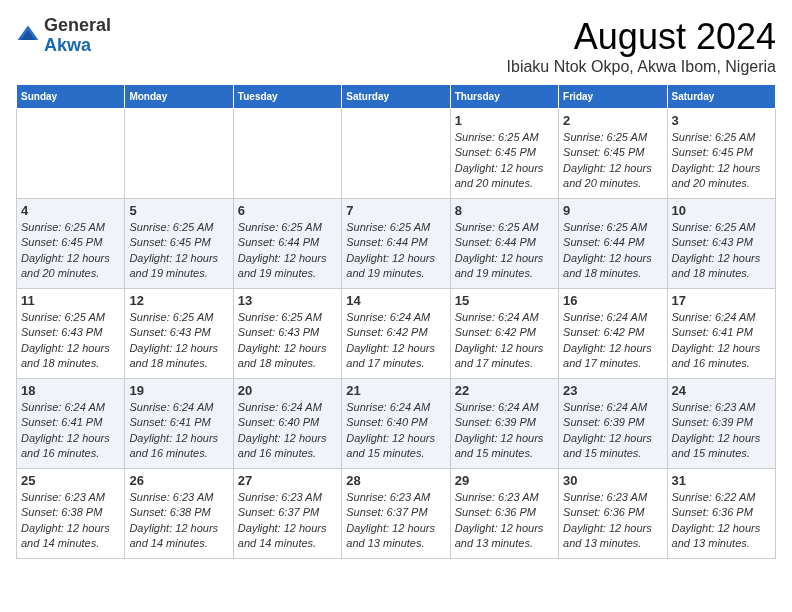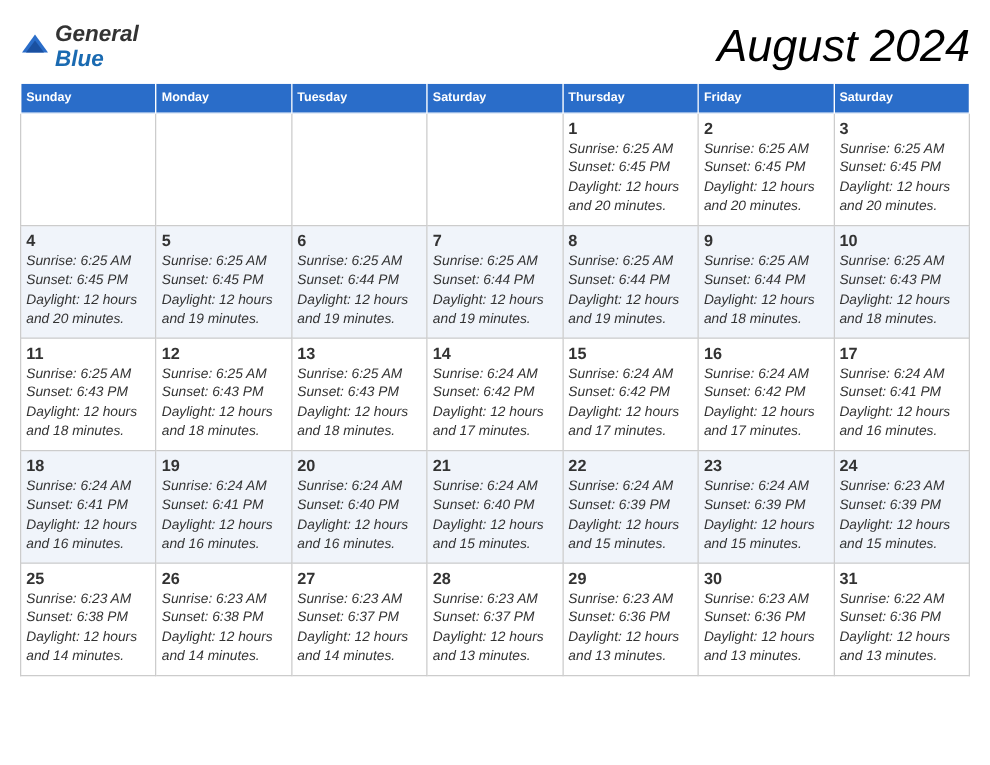--- a/index.html
+++ b/index.html
@@ -6,23 +6,22 @@
     body {
       font-family: Arial, sans-serif;
       background: #fff;
       width: 792px;
       min-height: 612px;
       padding: 16px;
     }
     .header-area {
       display: flex;
       justify-content: space-between;
-      align-items: flex-end;
+      align-items: flex-start;
       margin-bottom: 8px;
-      font-style: italic;
     }
     .logo {
       display: flex;
       align-items: center;
       gap: 4px;
     }
     .logo-text {
       font-size: 18px;
       font-weight: bold;
       line-height: 1.1;
@@ -93,25 +92,26 @@
 <body>
 
 <div class="header-area">
   <div class="logo">
     <svg class="logo-icon" viewBox="0 0 30 30">
       <polygon points="15,2 28,20 2,20" fill="#2a6dc9"></polygon>
       <polygon points="15,8 24,20 6,20" fill="#1a50a0"></polygon>
     </svg>
     <div class="logo-text">
       <span class="logo-general">General</span><br>
-      <span class="logo-blue">Blue</span>
+      <span class="logo-blue">Akwa</span>
     </div>
   </div>
   <div class="title-area">
     <div class="month-year">August 2024</div>
+    <div class="location">Ibiaku Ntok Okpo, Akwa Ibom, Nigeria</div>
   </div>
 </div>
 
 <table class="calendar-table">
   <thead>
     <tr>
     <th>Sunday</th>
         <th>Monday</th>
         <th>Tuesday</th>
         <th>Saturday</th>

